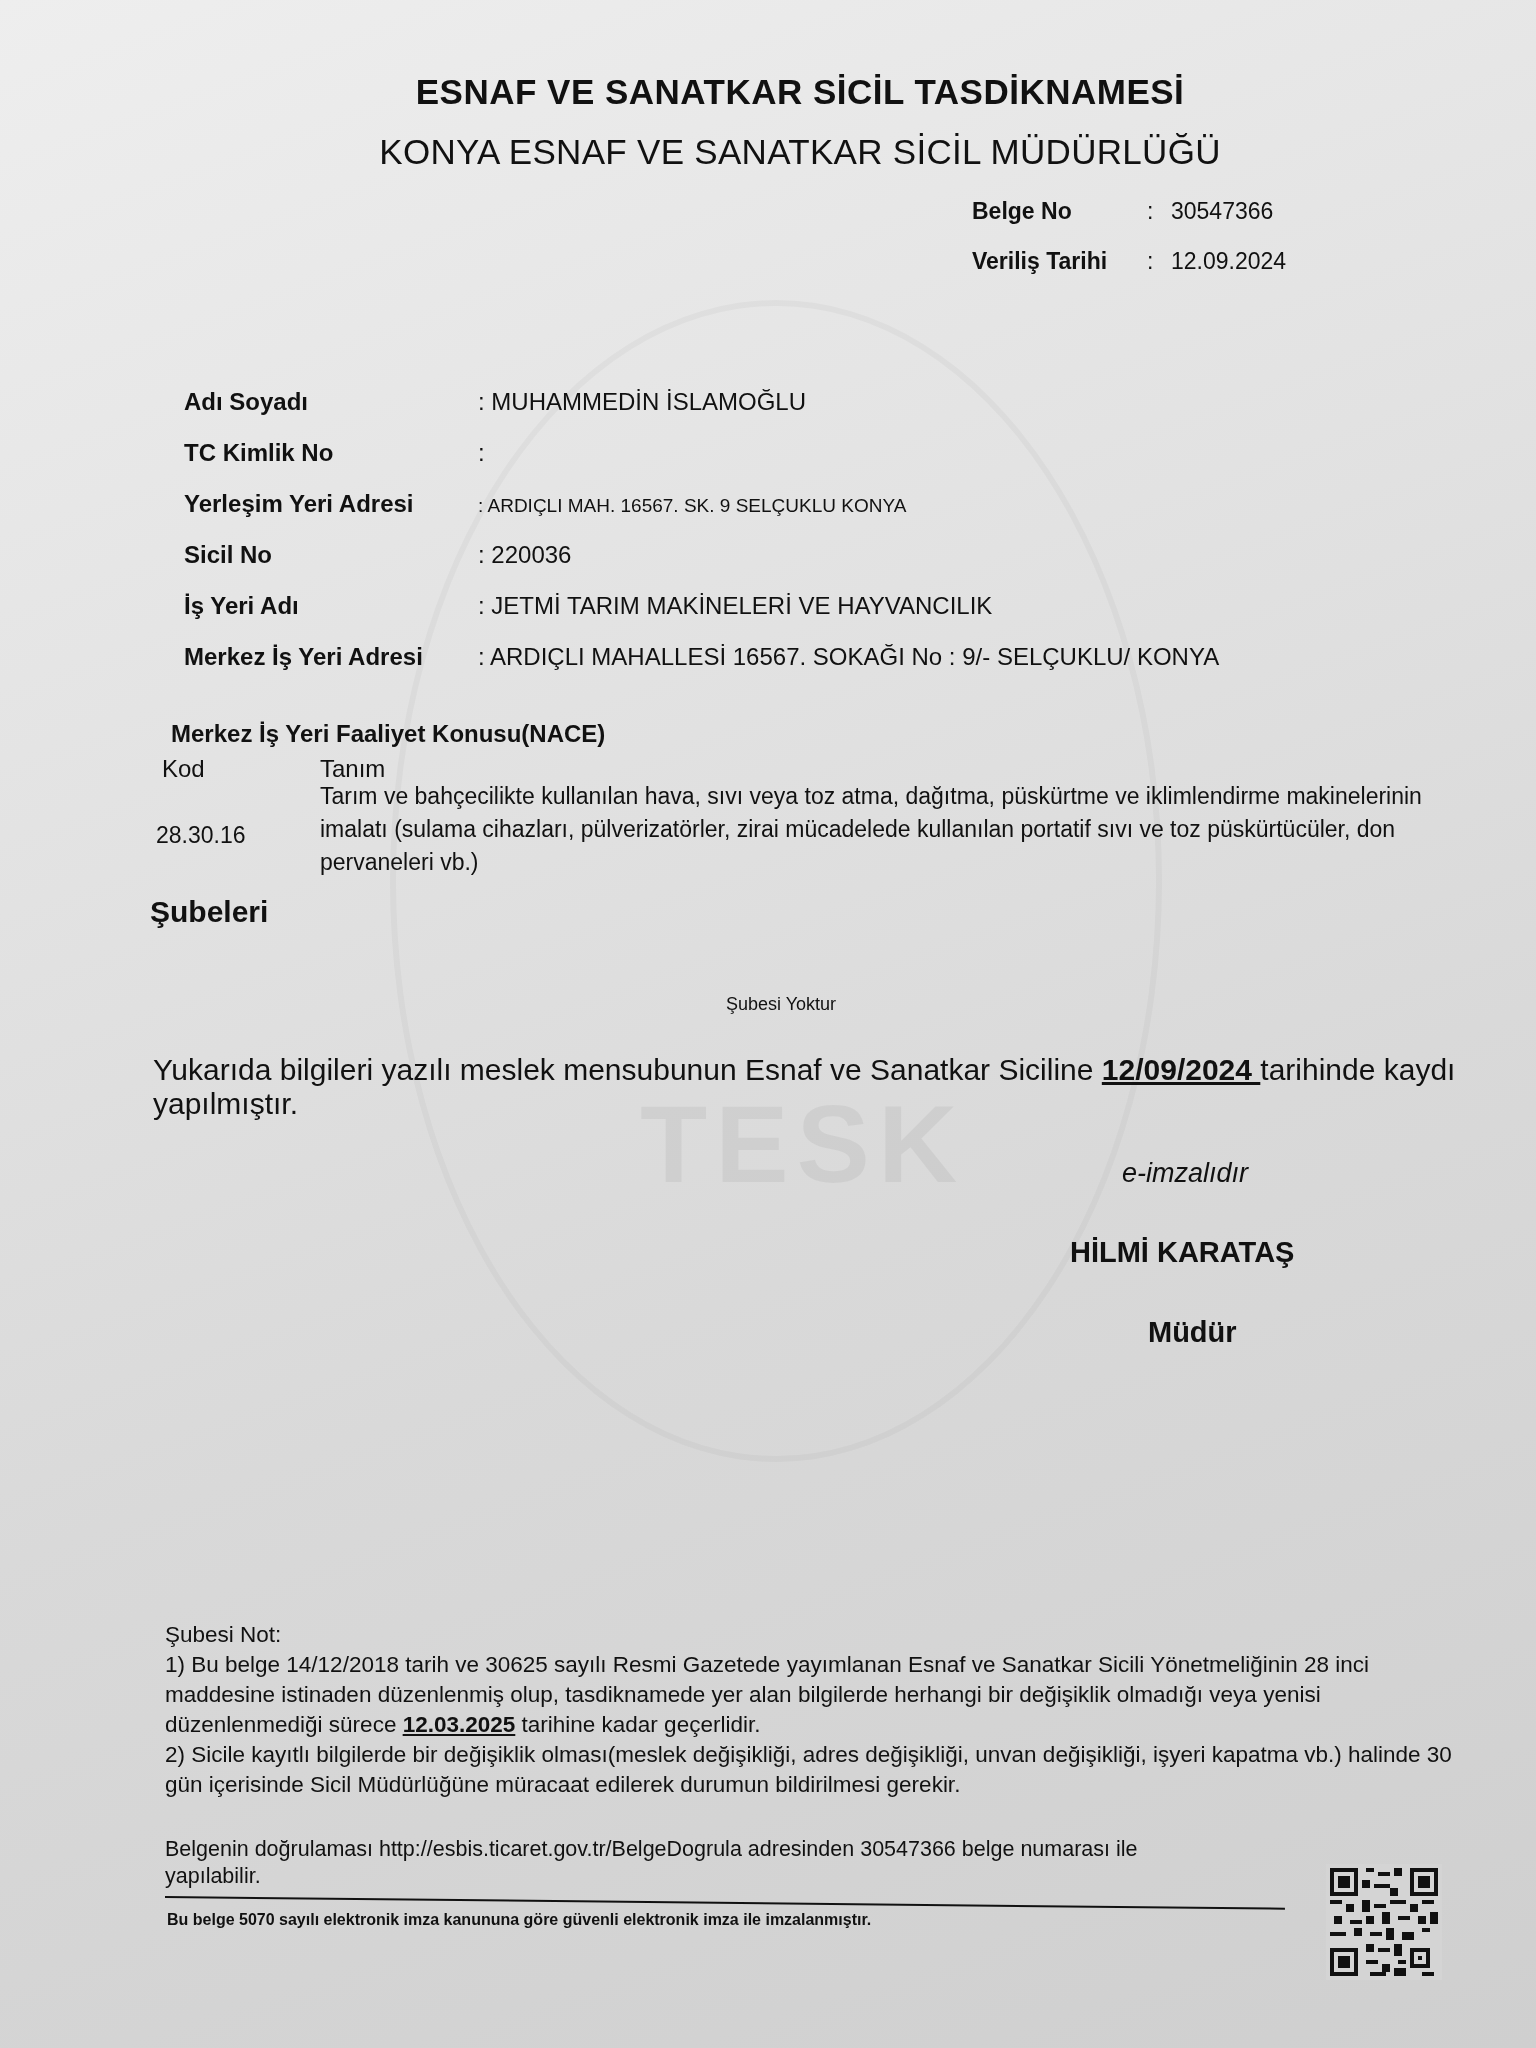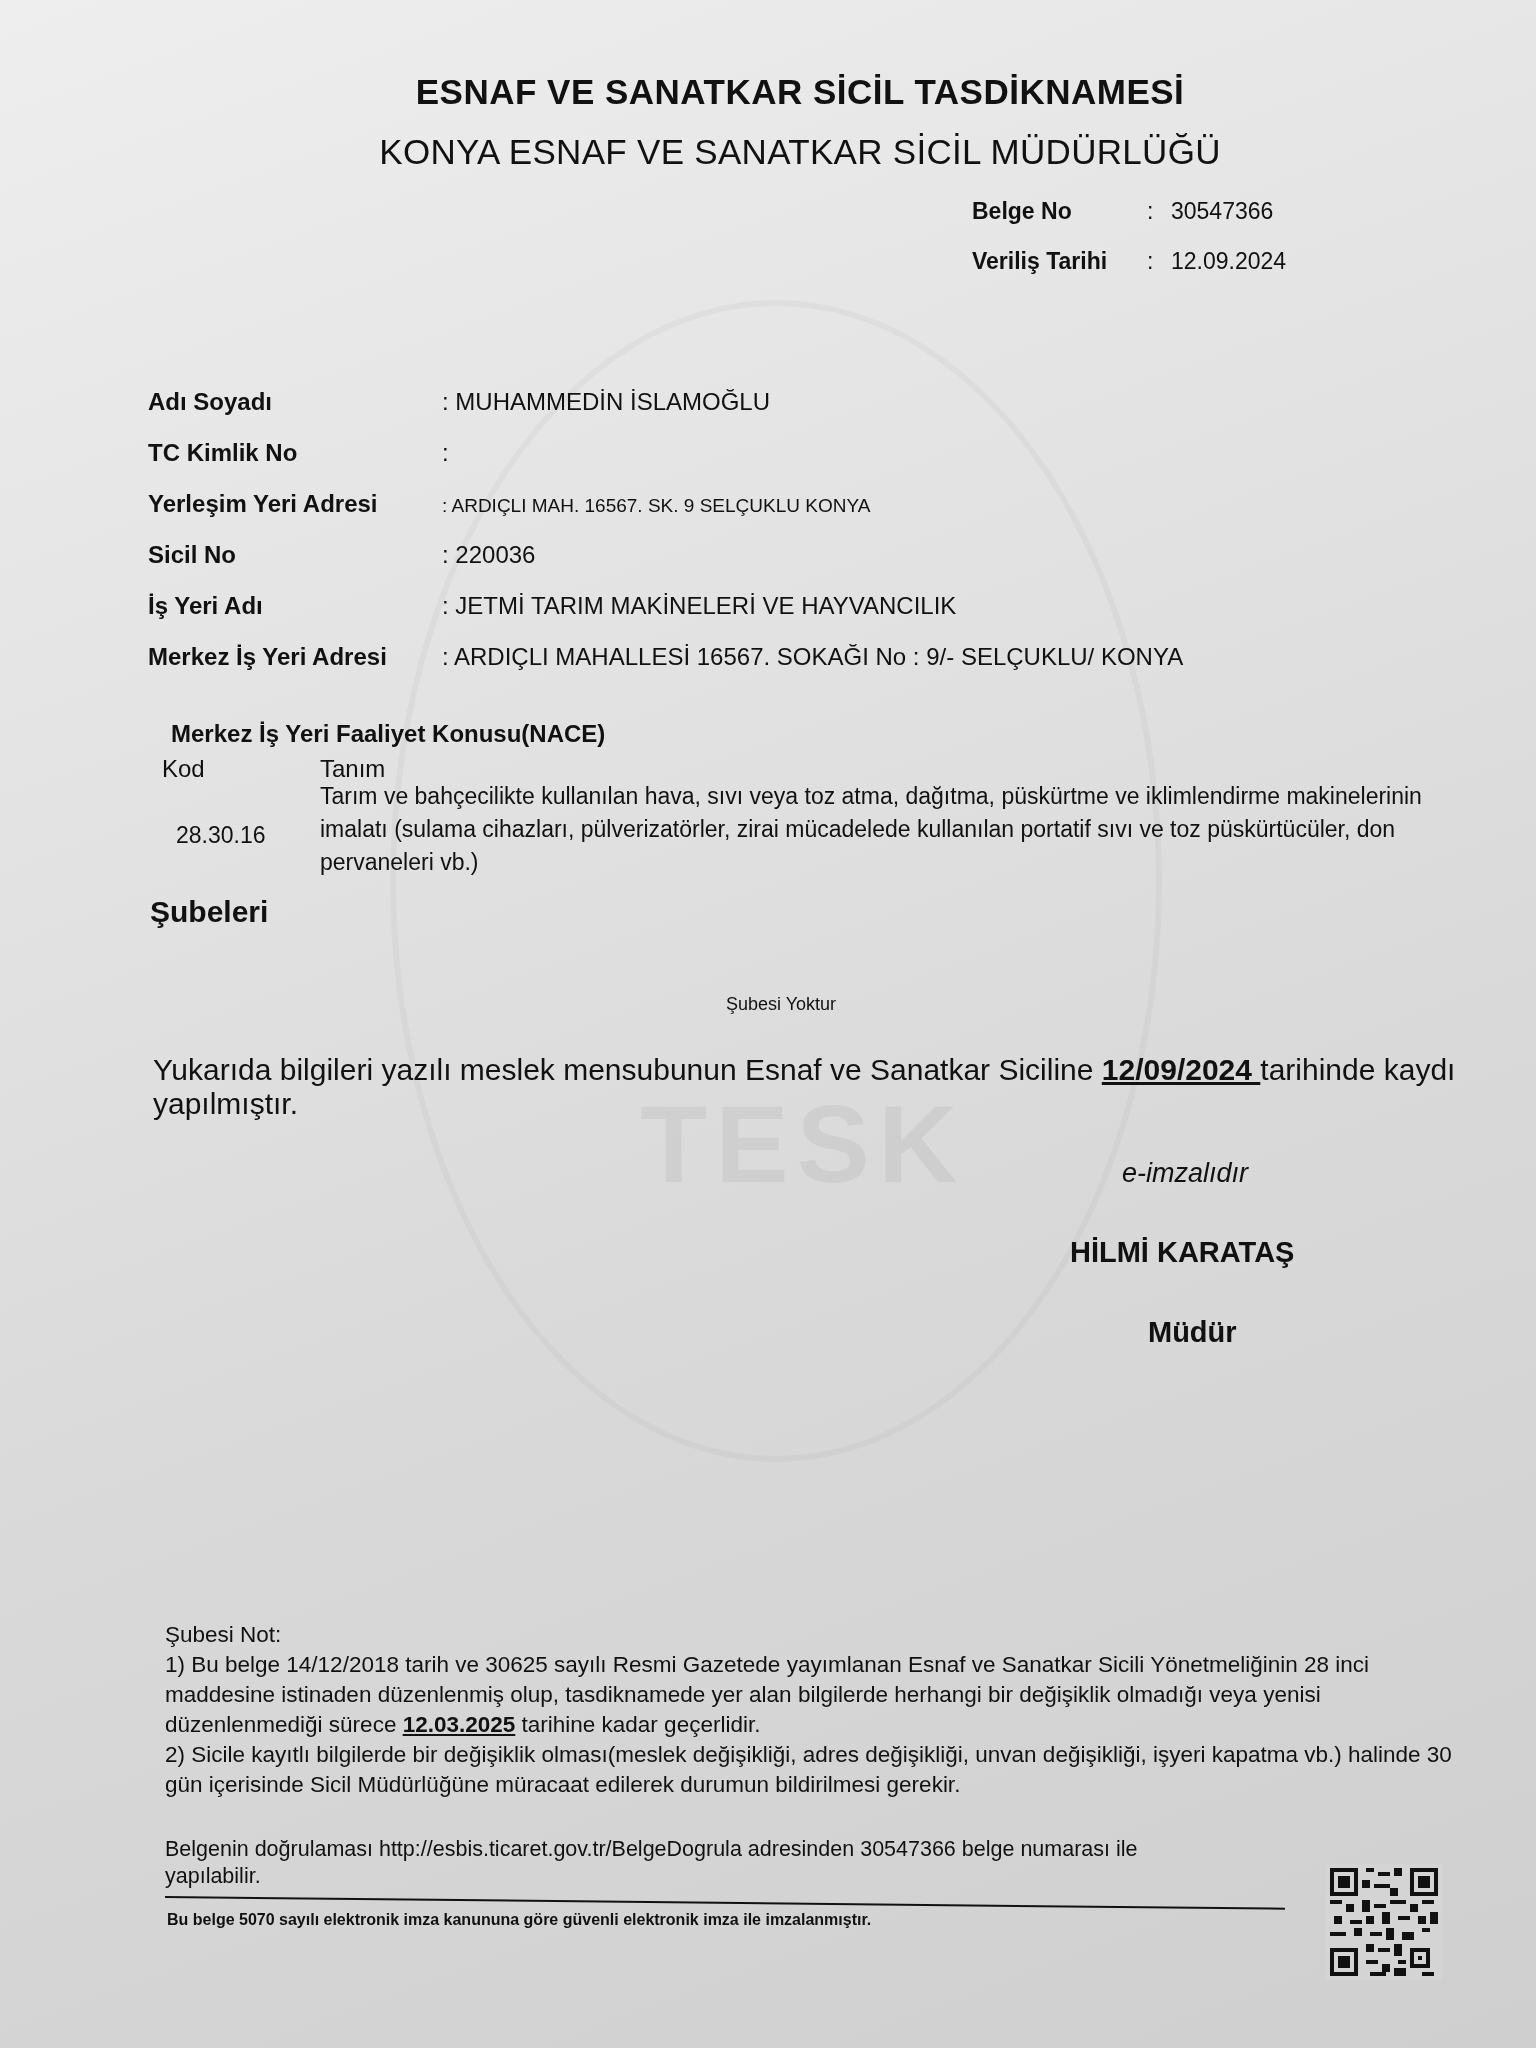--- a/index.html
+++ b/index.html
@@ -25,26 +25,26 @@
     font-size: 35px; font-weight: bold; letter-spacing: 0.5px;
   }
   .title2 {
     position: absolute; top: 132px; left: 0; width: 1600px; text-align: center;
     font-size: 35px; letter-spacing: 0.3px;
   }
   .meta { position: absolute; left: 972px; font-size: 23px; }
   .meta .lbl { display: inline-block; width: 175px; font-weight: bold; }
   .meta .sep { display: inline-block; width: 24px; }
   .row { position: absolute; left: 148px; font-size: 24px; }
-  .row .lbl { display: inline-block; width: 294px; font-weight: bold; }
+  .row .lbl { display: inline-block; width: 294px; font-weight: bold; margin-left: 36px; }
   .row .val { display: inline; }
   .row .val.small { font-size: 19px; }
   .nace-title { position: absolute; left: 146px; top: 720px; font-size: 24px; font-weight: bold; margin-left: 25px; }
   .nace-head { position: absolute; top: 755px; font-size: 24px; }
-  .nace-code { position: absolute; left: 176px; top: 822px; font-size: 23px; }
+  .nace-code { position: absolute; left: 156px; top: 822px; font-size: 23px; }
   .nace-desc { position: absolute; left: 320px; top: 780px; width: 1140px; font-size: 23px; line-height: 33px; }
   .subeleri { position: absolute; left: 150px; top: 895px; font-size: 30px; font-weight: bold; }
   .sube-yok { position: absolute; left: 726px; top: 994px; font-size: 18px; }
   .stmt { position: absolute; left: 153px; top: 1053px; font-size: 30px; }
   .stmt u { font-weight: bold; }
   .esign { position: absolute; left: 1122px; top: 1158px; font-size: 27px; font-style: italic; }
   .signer { position: absolute; left: 1070px; top: 1236px; font-size: 29px; font-weight: bold; }
   .role { position: absolute; left: 1148px; top: 1316px; font-size: 29px; font-weight: bold; }
   .note { position: absolute; left: 165px; top: 1620px; width: 1310px; font-size: 22.5px; line-height: 30px; }
   .note b u { font-weight: bold; }

